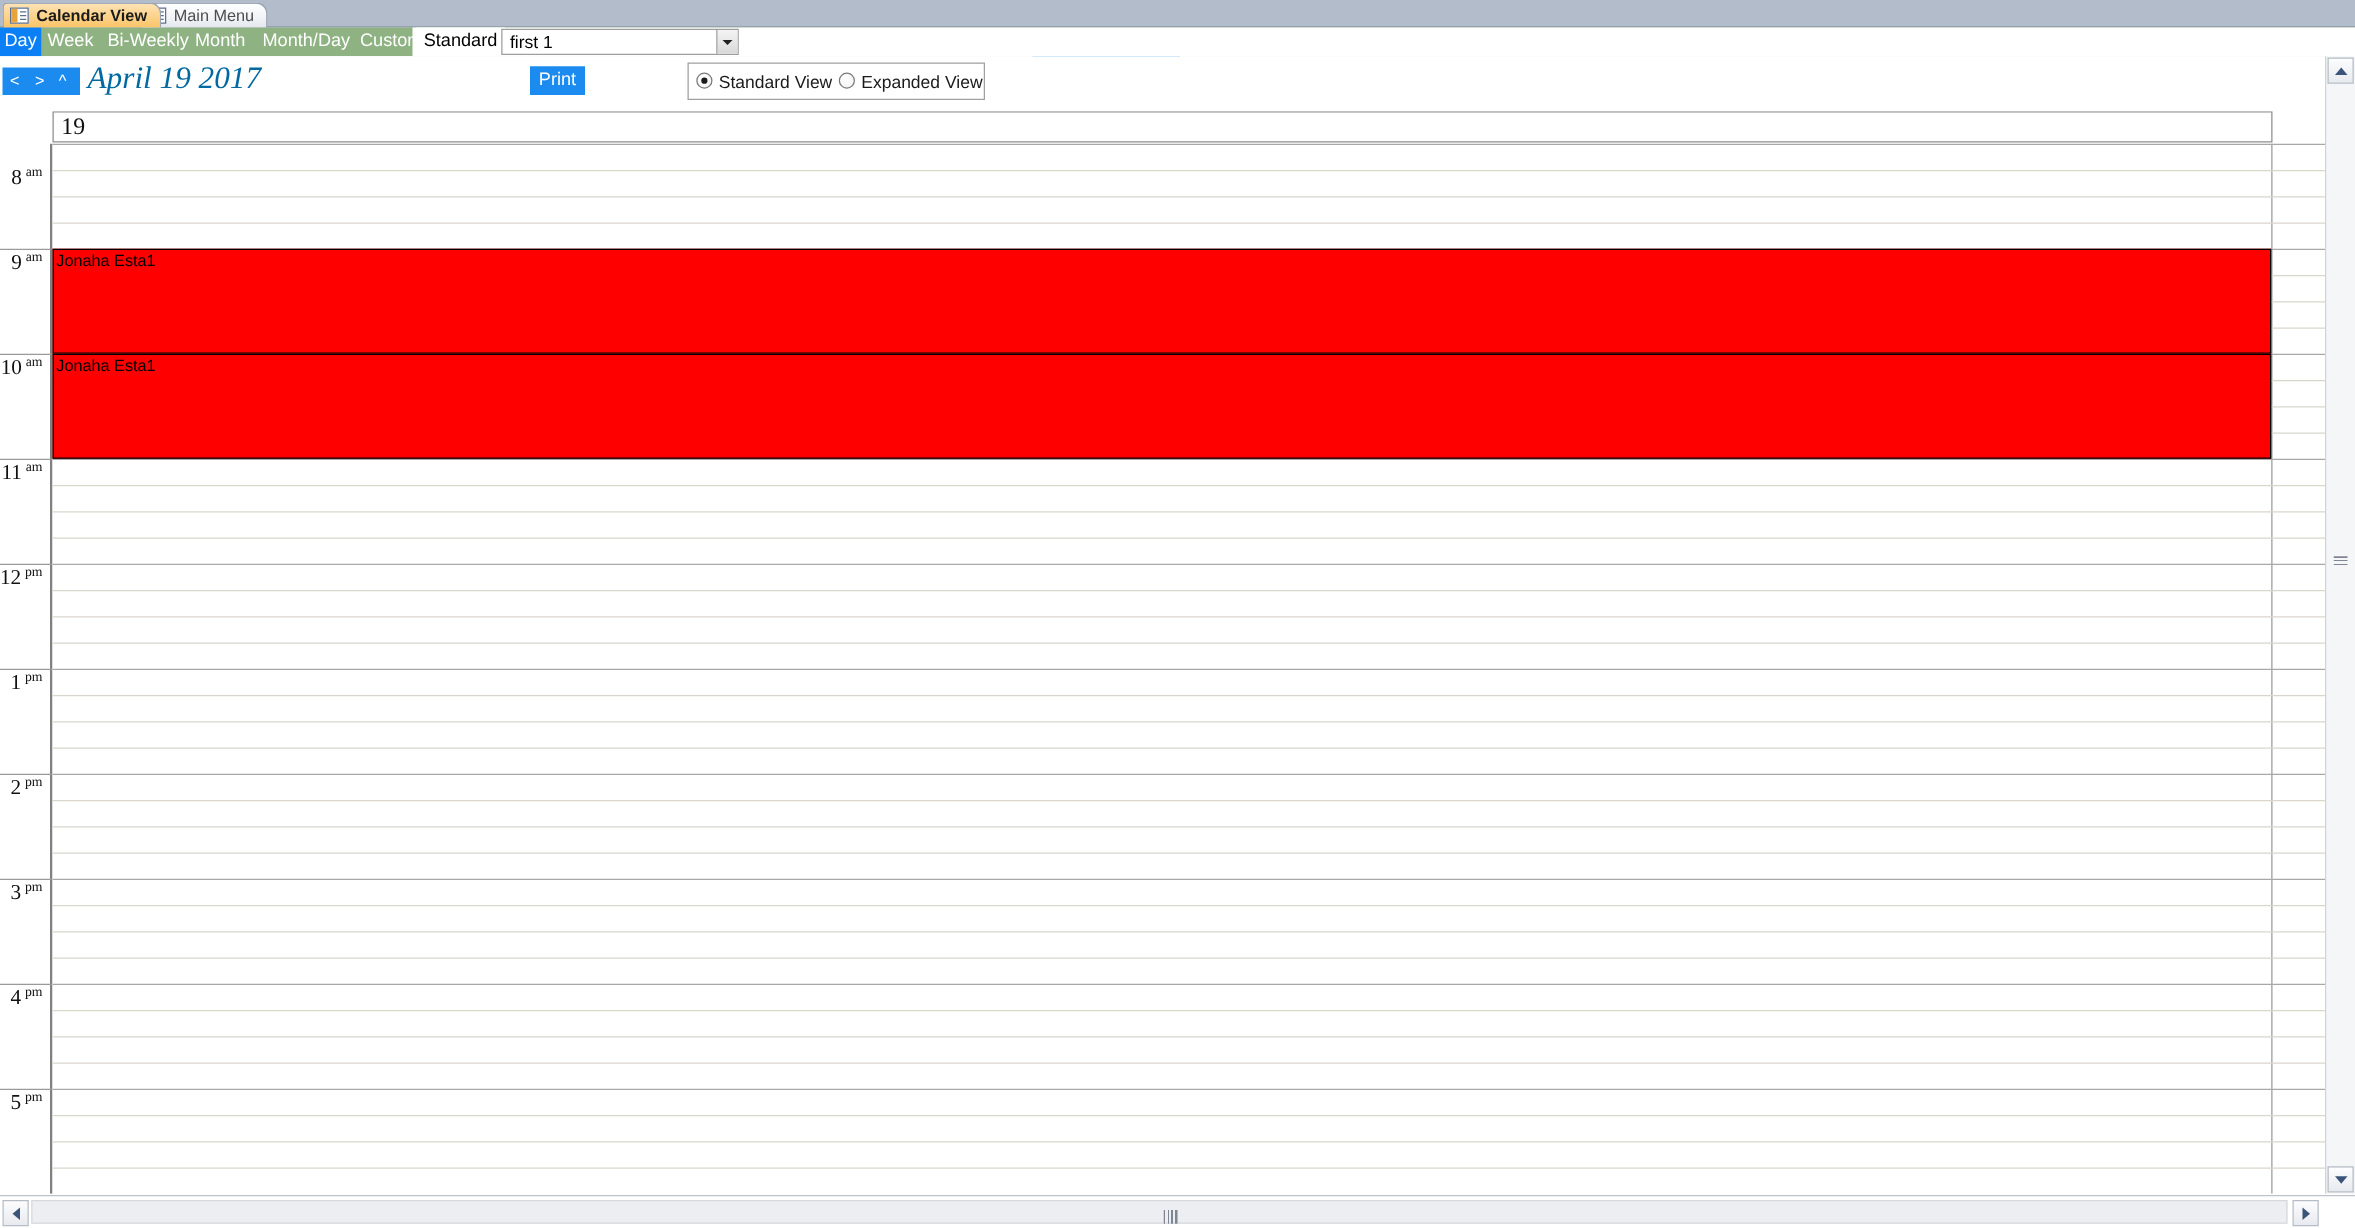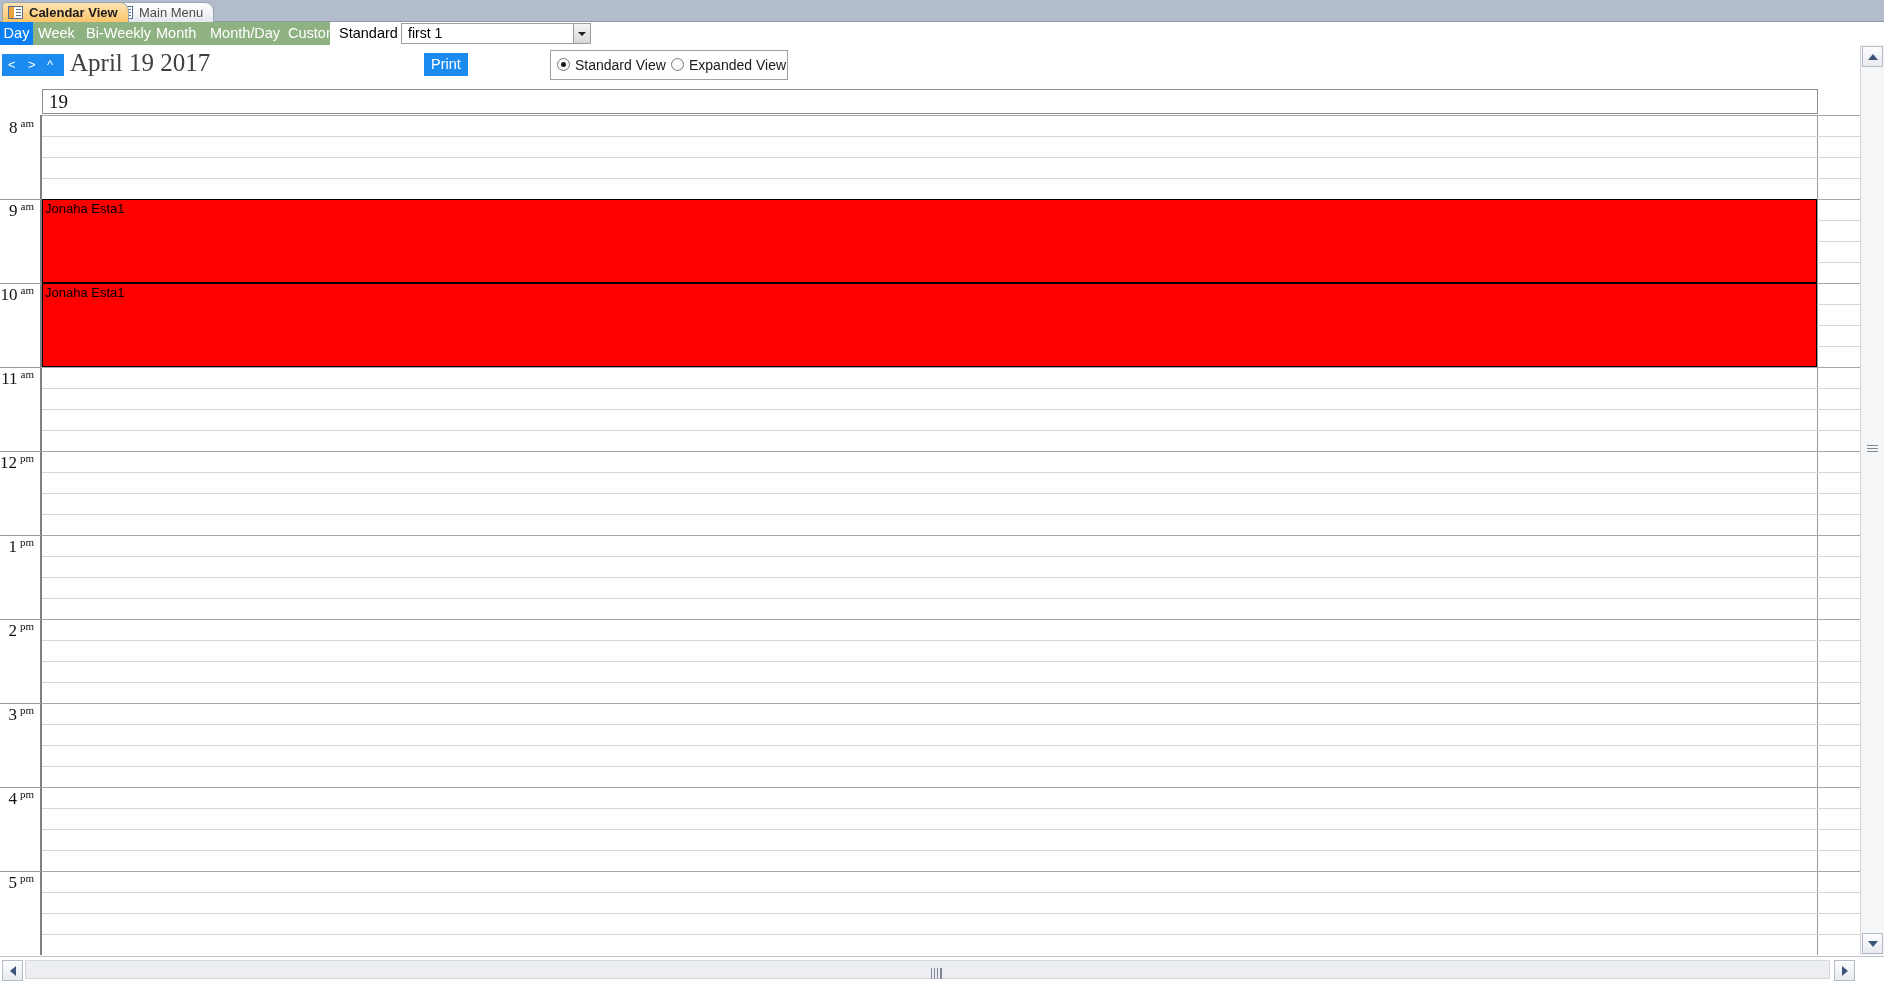--- a/index.html
+++ b/index.html
@@ -148,22 +148,23 @@
     position: absolute; top: 0; line-height: 22px;
     cursor: default;
   }
   .na1 { left: 6px; }
   .na2 { left: 26px; }
   .na3 { left: 45px; }
 
   .datetitle {
     position: absolute; left: 70px; top: 4px;
     font-size: 25px;
-    color: #404040;
+    color: #0369a1;
     font-family: "Liberation Serif", serif;
+    font-style: italic;
   }
   .printbtn {
     position: absolute; left: 424px; top: 8px;
     width: 44px; height: 23px;
     background: #1b8bf0; color: #fff;
     font-size: 14.5px; line-height: 23px; text-align: center;
   }
   .viewbox {
     position: absolute; left: 550px; top: 50px;
     width: 238px; height: 30px;
@@ -392,21 +393,21 @@
   <span class="radlabel" style="left:138px;">Expanded View</span>
 </div>
 
 <div class="calwrap">
 
   <div class="daybar">
     <div class="daynum">19</div>
   </div>
 
   <div class="gutter" id="gutter">
-      <div class="hourlabel" style="top: 2px; text-align: right;"><span class="h">8</span><span class="ap">am</span></div>
+      <div class="hourlabel" style="top: 17px; text-align: right;"><span class="h">8</span><span class="ap">am</span></div>
       <div class="hour-sep" style="top: 84px;"></div>
       <div class="hourlabel" style="top: 85px;"><span class="h">9</span><span class="ap">am</span></div>
       <div class="hour-sep" style="top: 168px;"></div>
       <div class="hourlabel" style="top: 169px;"><span class="h">10</span><span class="ap">am</span></div>
       <div class="hour-sep" style="top: 252px;"></div>
       <div class="hourlabel" style="top: 253px;"><span class="h">11</span><span class="ap">am</span></div>
       <div class="hour-sep" style="top: 336px;"></div>
       <div class="hourlabel" style="top: 337px;"><span class="h">12</span><span class="ap">pm</span></div>
       <div class="hour-sep" style="top: 420px;"></div>
       <div class="hourlabel" style="top: 421px;"><span class="h">1</span><span class="ap">pm</span></div>

